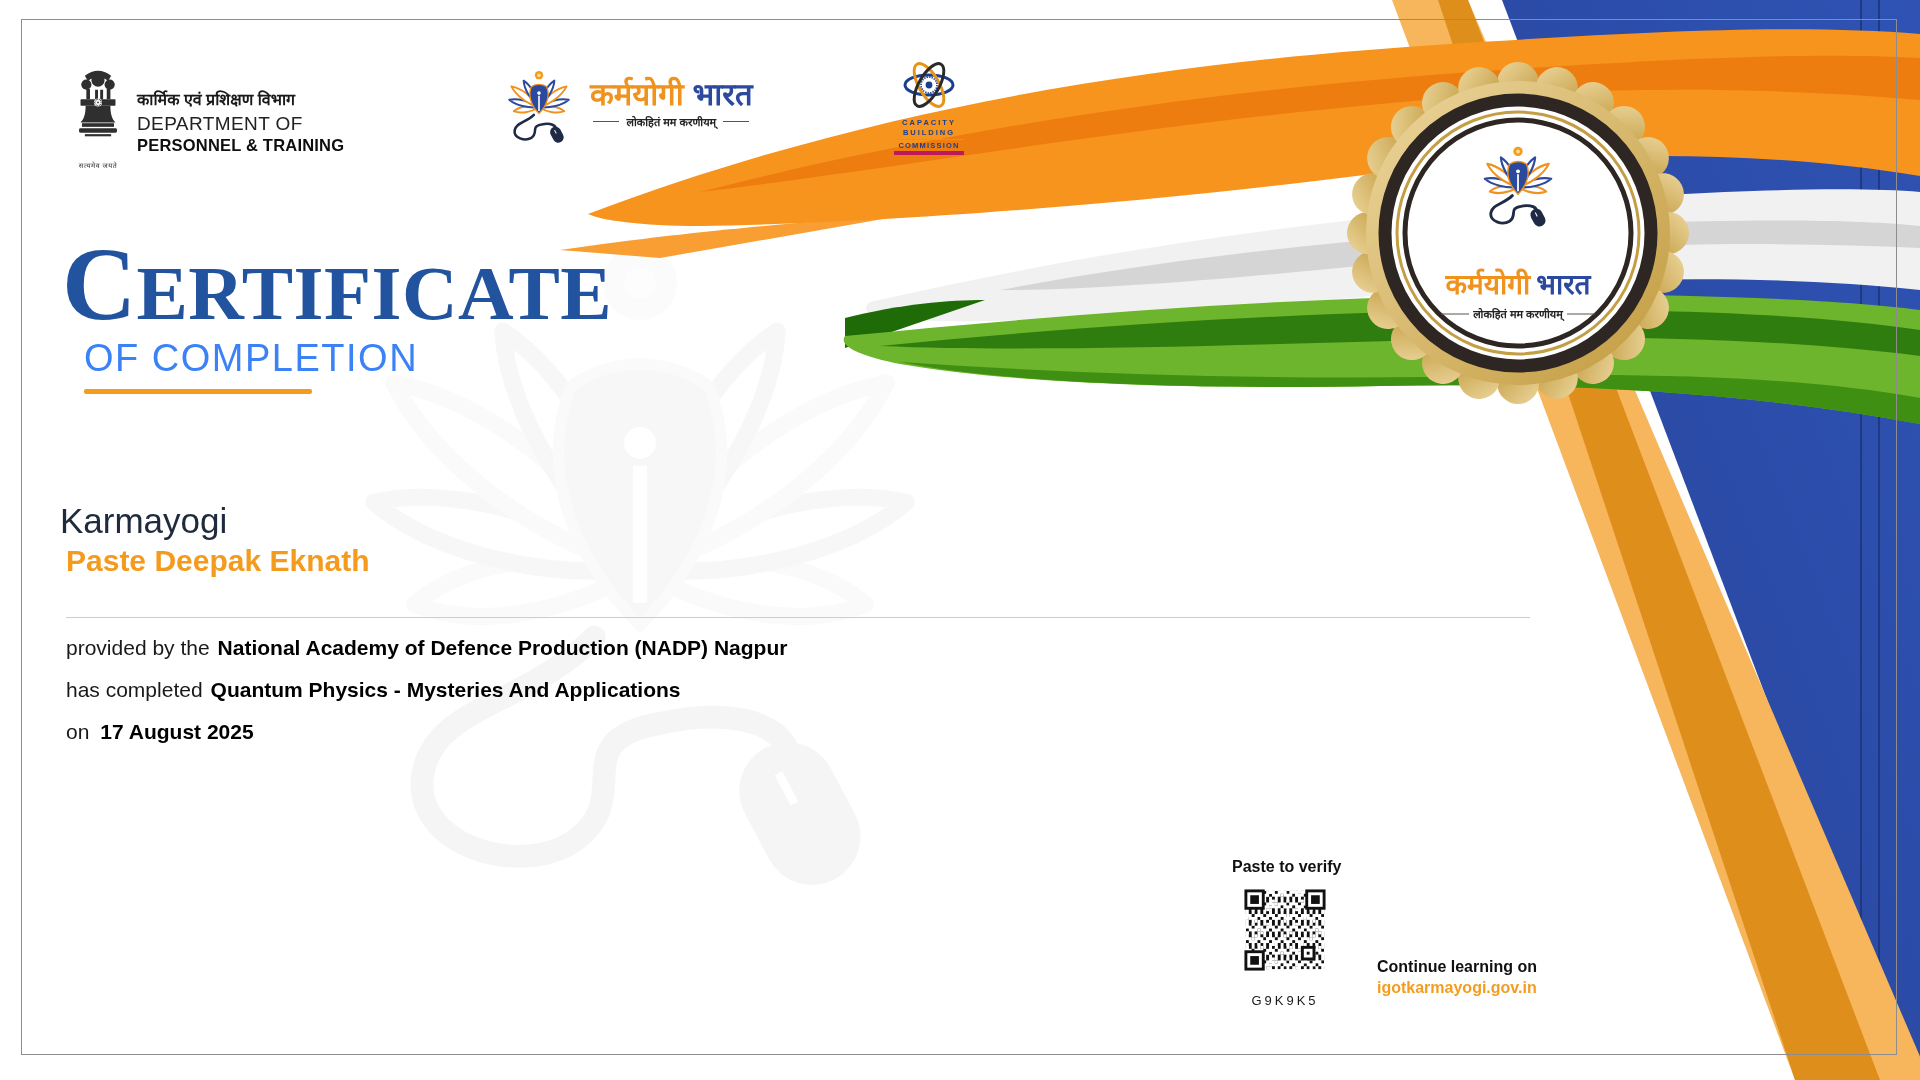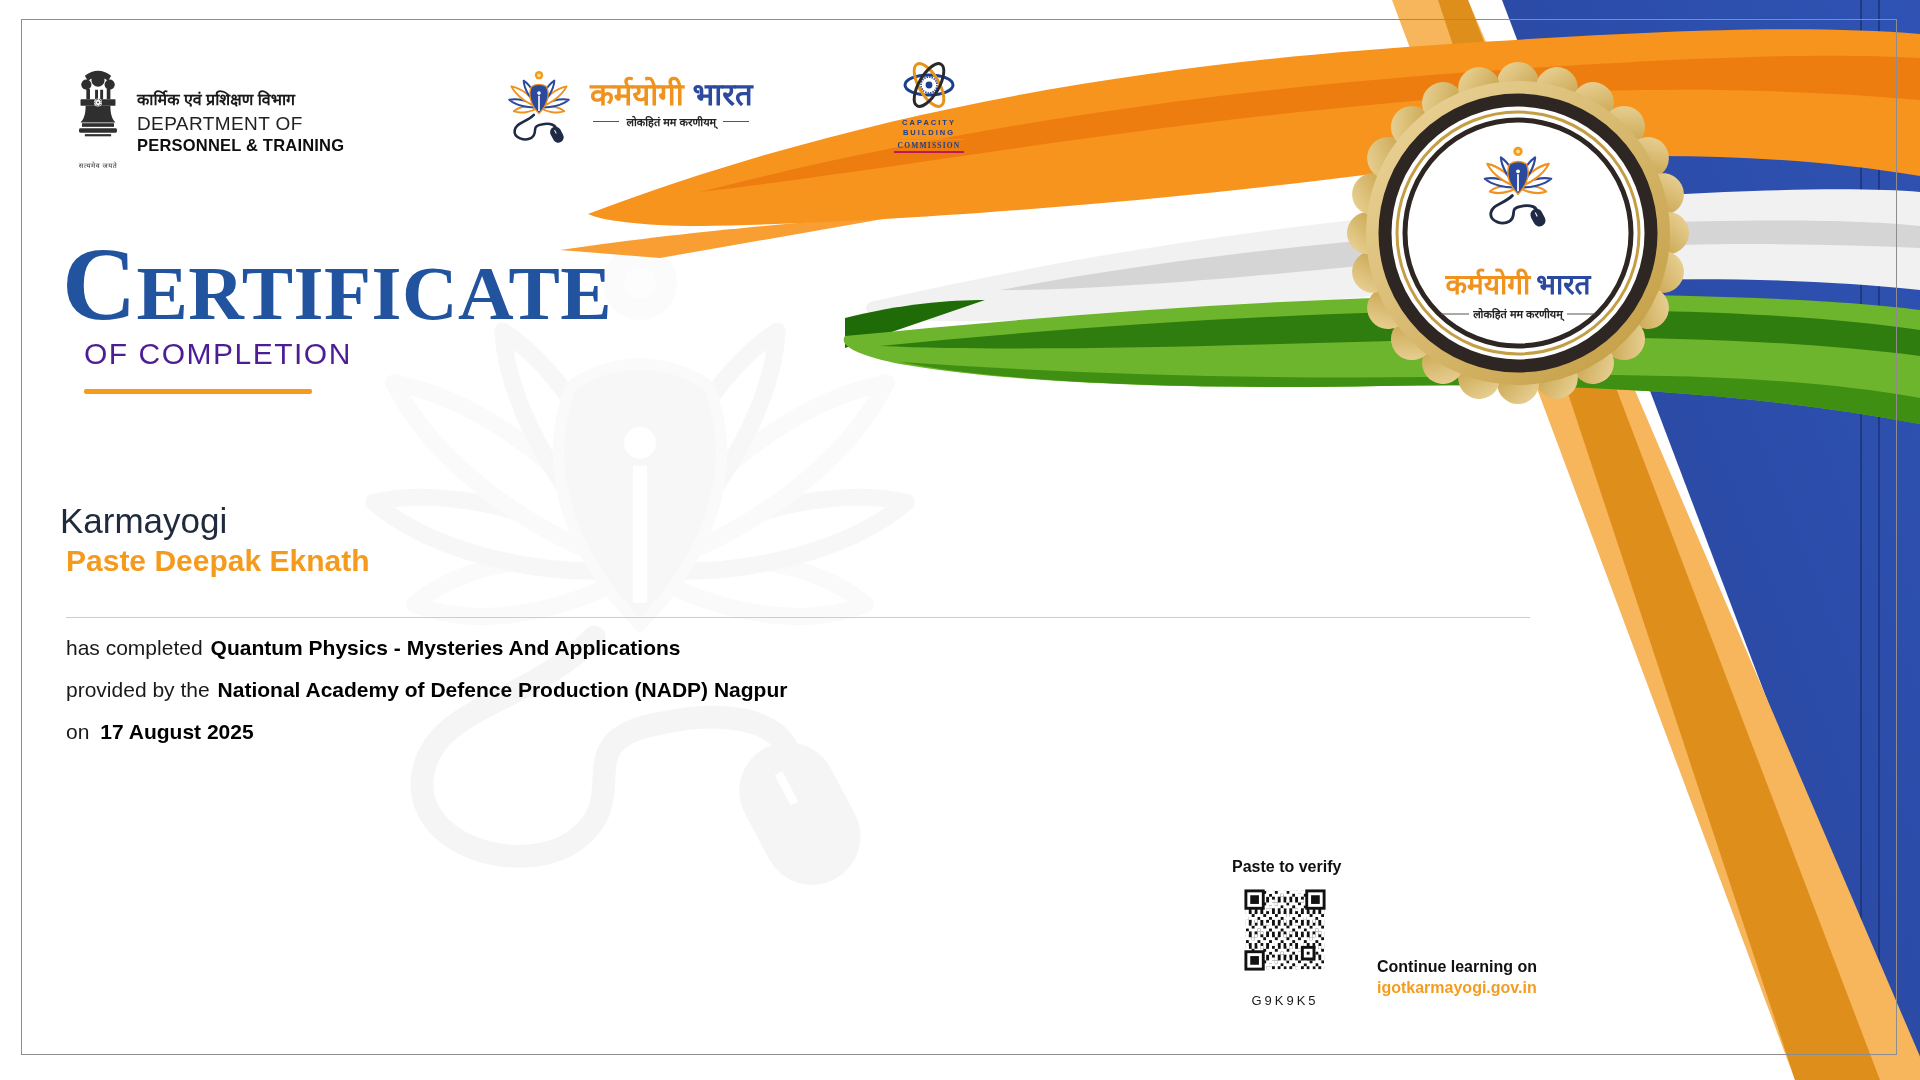--- a/index.html
+++ b/index.html
@@ -21,26 +21,26 @@
   .dopt .l2{font-size:16.5px;font-weight:bold;color:#0e0e0e;letter-spacing:.2px;margin-top:1px;}
   .klogo{left:494px;top:56px;display:flex;align-items:center;gap:6px;}
   .klogo .brand{font-size:31px;font-weight:bold;line-height:1.05;white-space:nowrap;}
   .klogo .o{color:#F0921E;} .klogo .b{color:#2B4A9E;}
   .tagline-row{display:flex;align-items:center;gap:7px;margin-top:3px;justify-content:center;}
   .tagline-row .dash{width:26px;height:1px;background:#555;}
   .tagline-row .tg{font-size:11px;color:#222;font-weight:bold;white-space:nowrap;}
   .cbc{left:894px;top:56px;width:70px;text-align:center;}
   .cbc .tl{font-size:7.5px;letter-spacing:2px;color:#1B3F8F;font-weight:bold;line-height:1.35;}
   .cbc .tl3{font-size:7.5px;letter-spacing:1.2px;color:#1B3F8F;font-weight:bold;
-            border-top:1px solid #E8941A;border-bottom:2px solid #be185d;margin-top:1px;padding:1px 0;font-family:Liberation Serif, serif;}
+            border-top:1px solid #E8941A;border-bottom:4px solid #be185d;margin-top:1px;padding:1px 0;}
   
   .title{left:62px;top:233px;color:#21539E;font-family:"Liberation Serif",serif;font-weight:bold;line-height:1;white-space:nowrap;}
   .title .big{font-size:103px;}
   .title .rest{font-size:77px;letter-spacing:.5px;}
-  .subtitle{left:84px;top:337px;font-size:30px;color:#4c1d95;letter-spacing:1.5px;}
+  .subtitle{left:84px;top:337px;font-size:38px;color:#3b82f6;letter-spacing:1.5px;}
   .rule{left:84px;top:389px;width:228px;height:5px;background:#F59C1F;border-radius:2px;}
   
   .greeting{left:60px;top:501px;font-size:35px;color:#1F2A3C;}
   .name{left:66px;top:544px;font-size:30px;font-weight:bold;color:#F49A1D;}
   .divider{left:66px;top:617px;width:1464px;height:1px;background:#cdcdcd;}
   .bodytext{left:66px;top:636px;font-size:21px;color:#191919;}
   .bodytext p{margin:0 0 18px 0;line-height:24px;}
   .bodytext b{color:#000;margin-left:8px;}
   .bodytext .tight b{margin-left:11px;}
   
@@ -243,22 +243,22 @@
 
   <h1 class="abs content title" style="margin:0"><span class="big">C</span><span class="rest">ERTIFICATE</span></h1>
   <div class="abs content subtitle">OF COMPLETION</div>
   <div class="abs content rule"></div>
 
   <div class="abs content greeting">Karmayogi</div>
   <div class="abs content name">Paste Deepak Eknath</div>
   <div class="abs content divider"></div>
 
   <div class="abs content bodytext">
+    <p><span>provided by the</span><b>National Academy of Defence Production (NADP) Nagpur</b></p>
     <p><span>has completed</span><b>Quantum Physics - Mysteries And Applications</b></p>
-    <p><span>provided by the</span><b>National Academy of Defence Production (NADP) Nagpur</b></p>
     <p class="tight"><span>on</span><b>17 August 2025</b></p>
   </div>
 
   <div class="abs content verify-label">Paste to verify</div>
   <svg class="abs content qr" viewBox="0 0 29 29">
     <rect width="29" height="29" fill="#fff"></rect>
     <rect x="1" y="1" width="27" height="27" fill="url(#qa)"></rect>
     <rect x="1" y="1" width="27" height="27" fill="url(#qb)"></rect>
     <g>
       <rect x="0.5" y="0.5" width="7" height="7" fill="#111"></rect>

